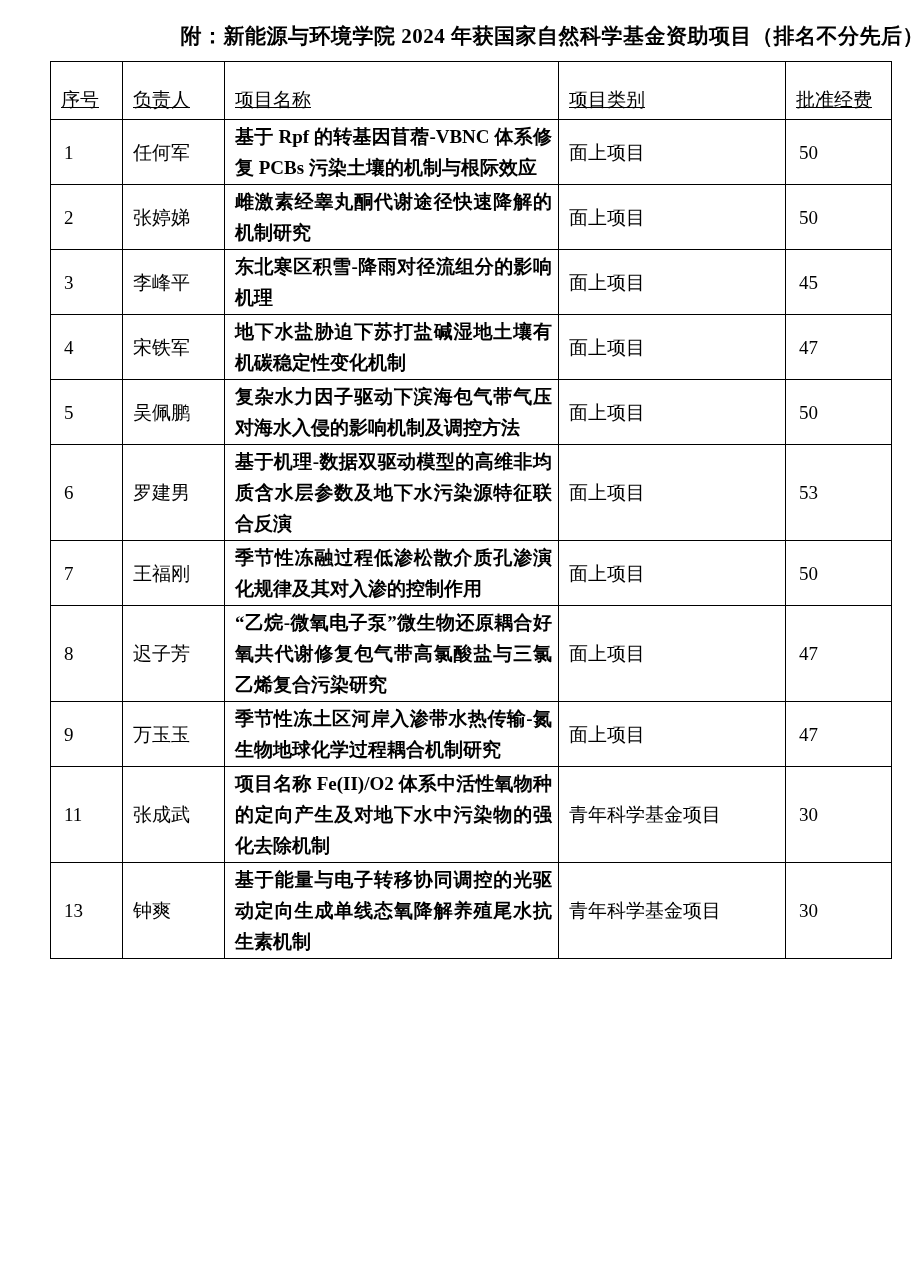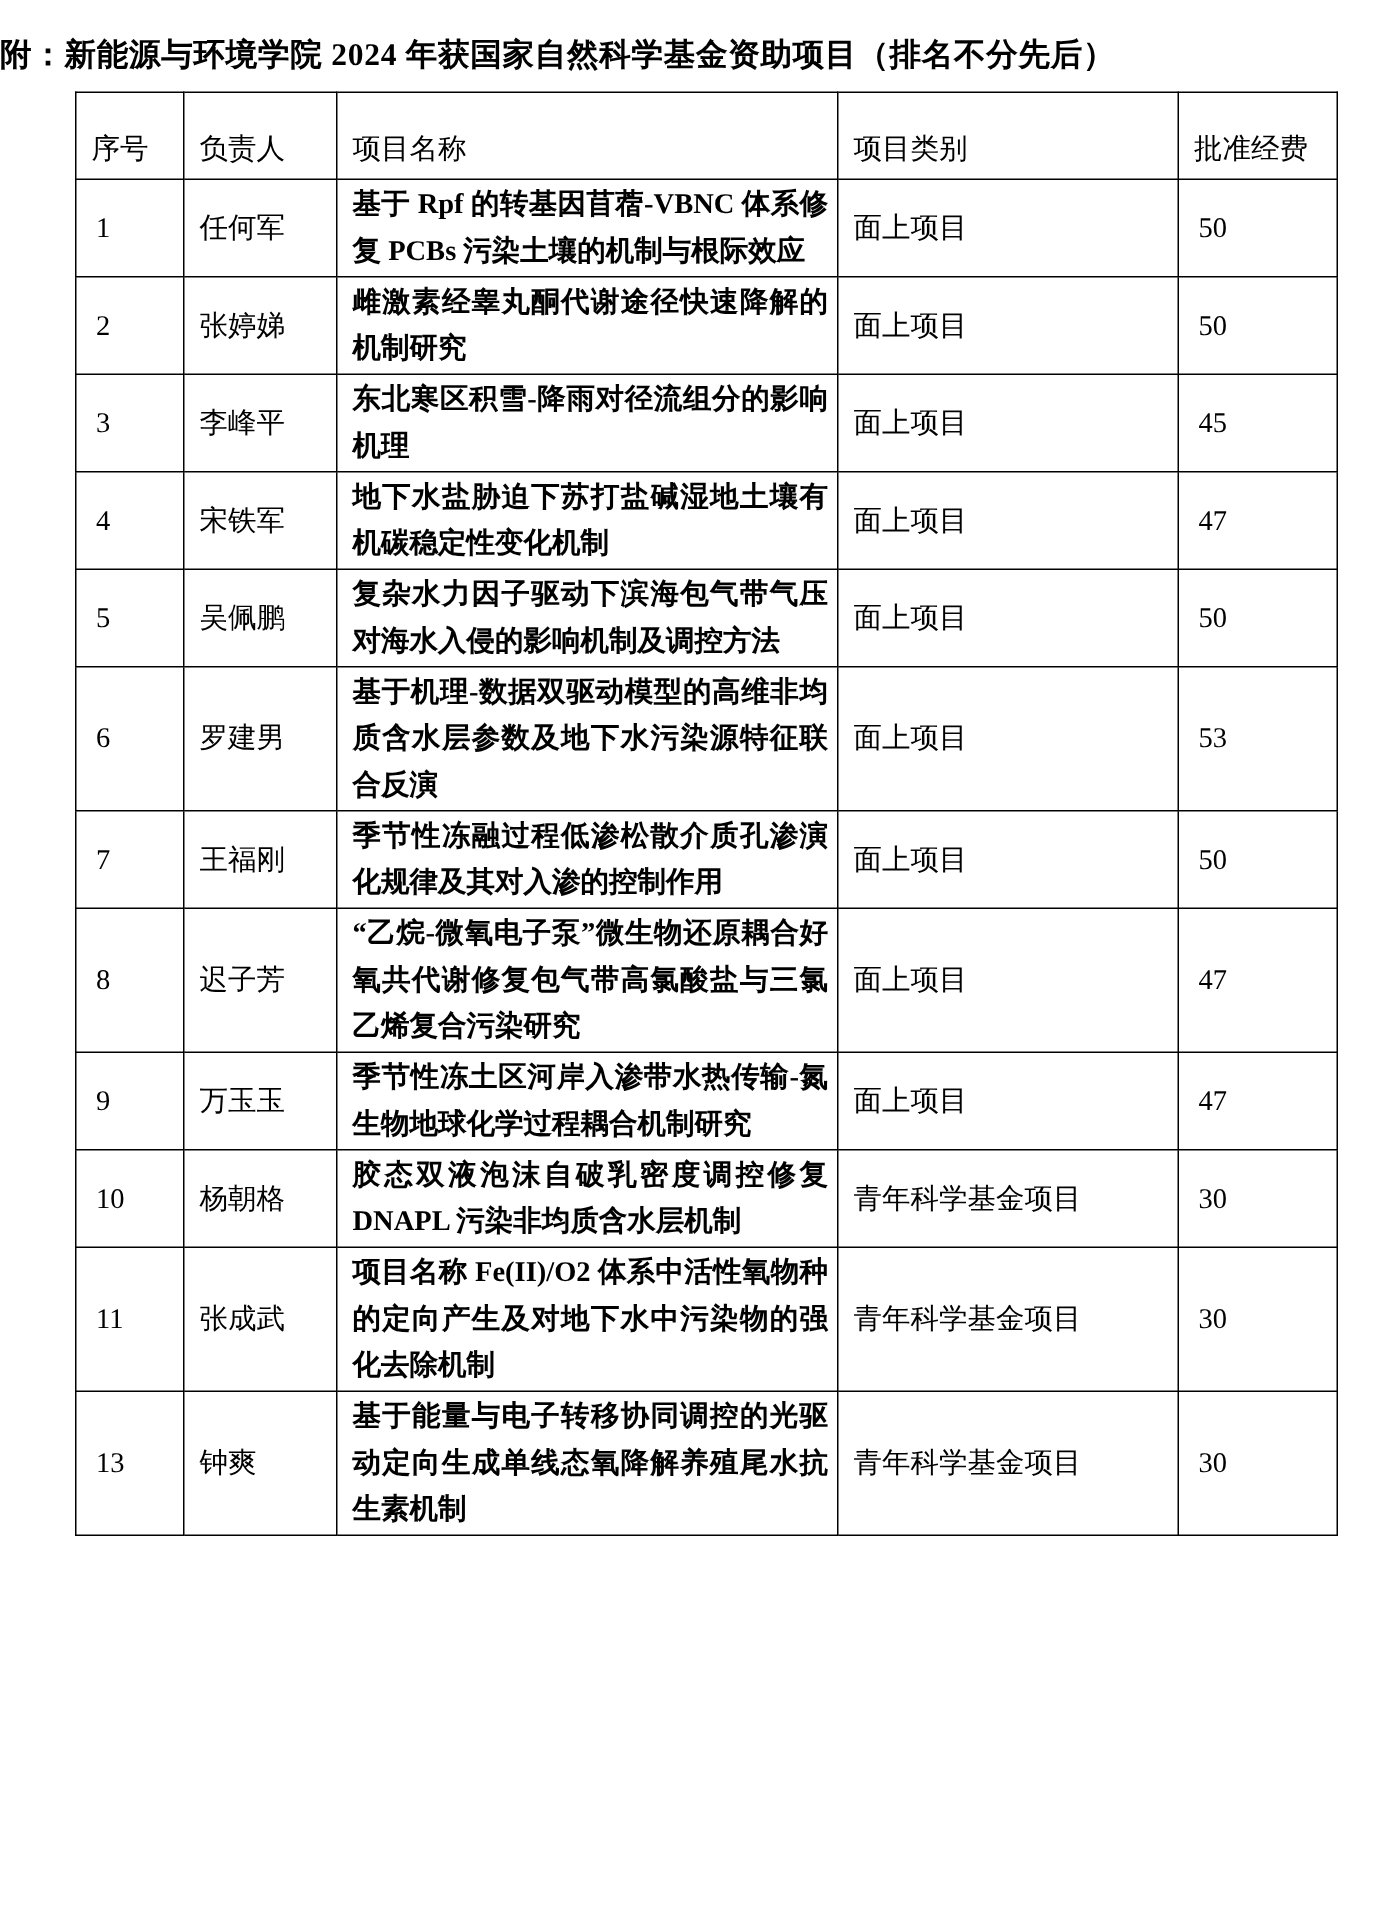--- a/index.html
+++ b/index.html
@@ -14,21 +14,21 @@
     overflow: hidden;
     font-family: "Liberation Serif", "DejaVu Serif", serif;
   }
   .page {
     width: 924px;
     height: 1275px;
     box-sizing: border-box;
     padding-top: 24px;
   }
   .doc-title {
-    text-align: left;
+    text-align: right;
     font-weight: bold;
     font-size: 21px;
     line-height: 24px;
     margin: 0 0 13px 0;
     letter-spacing: 0.5px;
   }
   table.fund-table {
     border-collapse: collapse;
     table-layout: fixed;
     margin-left: 50px;
@@ -46,20 +46,21 @@
     line-height: 31px;
     padding: 1px 4px 1px 10px;
     vertical-align: middle;
     overflow: hidden;
   }
   .fund-table thead th {
     height: 52px;
     text-align: left;
     vertical-align: bottom;
     padding-bottom: 4px;
+    text-decoration: underline;
   }
   .fund-table td.cell-no   { padding-left: 13px; }
   .fund-table td.cell-fund { padding-left: 13px; }
   .fund-table td.cell-project {
     text-align: justify;
     padding-right: 6px;
     font-weight: bold;
   }
 </style>
 </head>
@@ -152,27 +153,20 @@
     </tr>
 
     <tr>
       <td class="cell-no">9</td>
       <td class="cell-leader">万玉玉</td>
       <td class="cell-project">季节性冻土区河岸入渗带水热传输-氮生物地球化学过程耦合机制研究</td>
       <td class="cell-category">面上项目</td>
       <td class="cell-fund">47</td>
     </tr>
 
-    <tr>
-      <td class="cell-no">10</td>
-      <td class="cell-leader">杨朝格</td>
-      <td class="cell-project">胶态双液泡沫自破乳密度调控修复 DNAPL 污染非均质含水层机制</td>
-      <td class="cell-category">青年科学基金项目</td>
-      <td class="cell-fund">30</td>
-    </tr>
 
     <tr>
       <td class="cell-no">11</td>
       <td class="cell-leader">张成武</td>
       <td class="cell-project">项目名称 Fe(II)/O2 体系中活性氧物种的定向产生及对地下水中污染物的强化去除机制</td>
       <td class="cell-category">青年科学基金项目</td>
       <td class="cell-fund">30</td>
     </tr>
 
 

